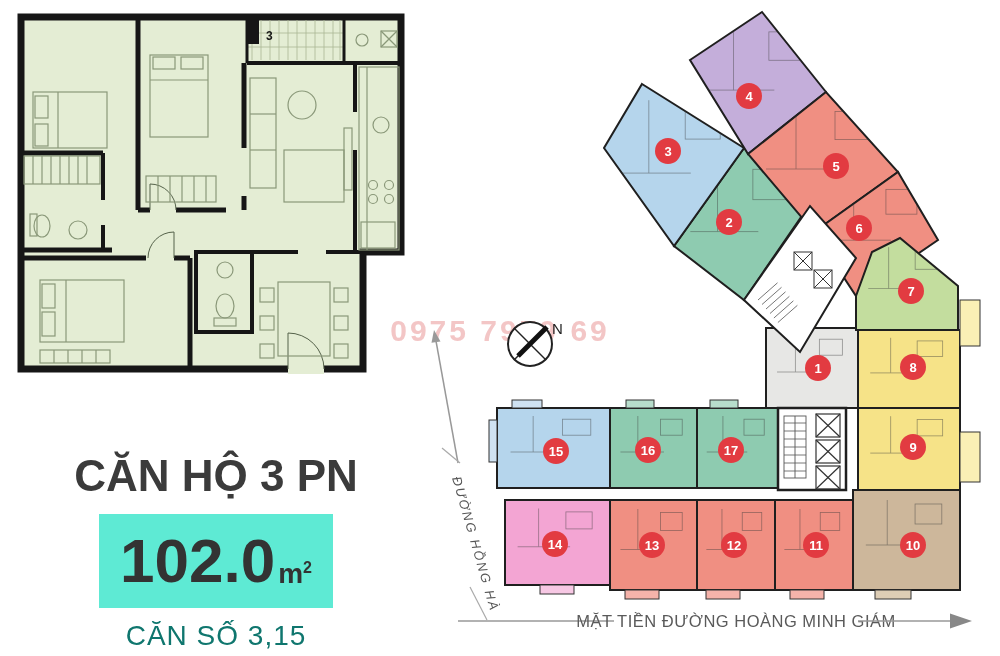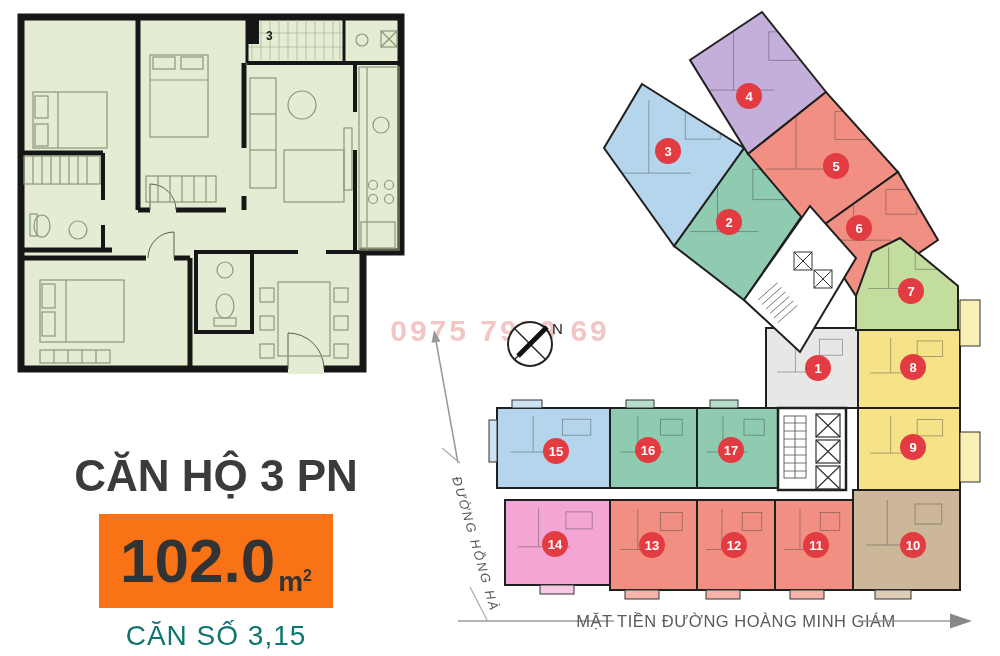--- a/index.html
+++ b/index.html
@@ -3,24 +3,24 @@
 <meta charset="utf-8">
 <style>
   html,body{margin:0;padding:0;background:#fff;}
   .canvas{position:relative;width:1000px;height:656px;background:#fff;overflow:hidden;
           font-family:"Liberation Sans",sans-serif;}
   svg{position:absolute;top:0;left:0;}
   #floorplan{left:0;top:0;}
   #siteplan{left:0;top:0;}
   .caption{position:absolute;left:40px;top:438px;width:352px;text-align:center;}
   .cap-title{font-size:44px;font-weight:700;color:#3b3b3b;letter-spacing:0px;line-height:1.1;margin-top:14px;}
-  .area-box{margin:14px auto 0 auto;width:234px;height:94px;background:#f97316;
+  .area-box{margin:14px auto 0 auto;width:234px;height:94px;background:#5eead4;
             display:flex;align-items:center;justify-content:center;}
   .area-num{font-size:62px;font-weight:700;color:#333;line-height:1;}
-  .area-unit{font-size:28px;font-weight:700;color:#333;margin-left:3px;align-self:flex-end;padding-bottom:10px;}
+  .area-unit{font-size:28px;font-weight:700;color:#333;margin-left:3px;align-self:flex-end;padding-bottom:18px;}
   .area-unit sup{font-size:16px;}
   .cap-canso{margin-top:12px;font-size:28px;color:#0f766e;letter-spacing:1px;}
   text{font-family:"Liberation Sans",sans-serif;}
 </style>
 </head>
 <body>
 
 <div class="canvas">
 
   <svg id="floorplan" width="430" height="400" viewBox="0 0 430 400">

